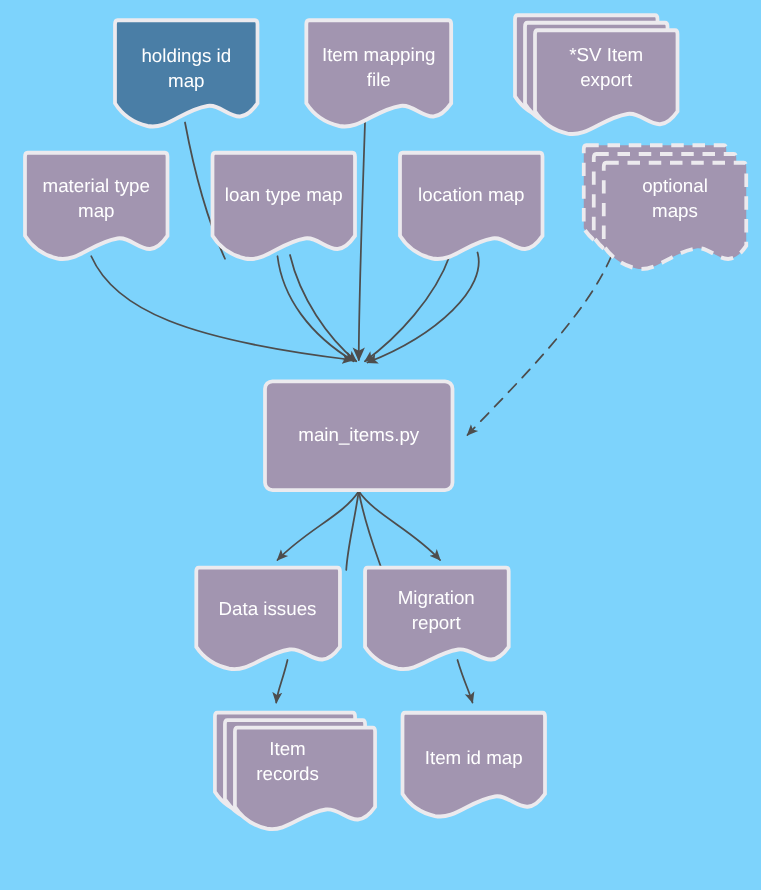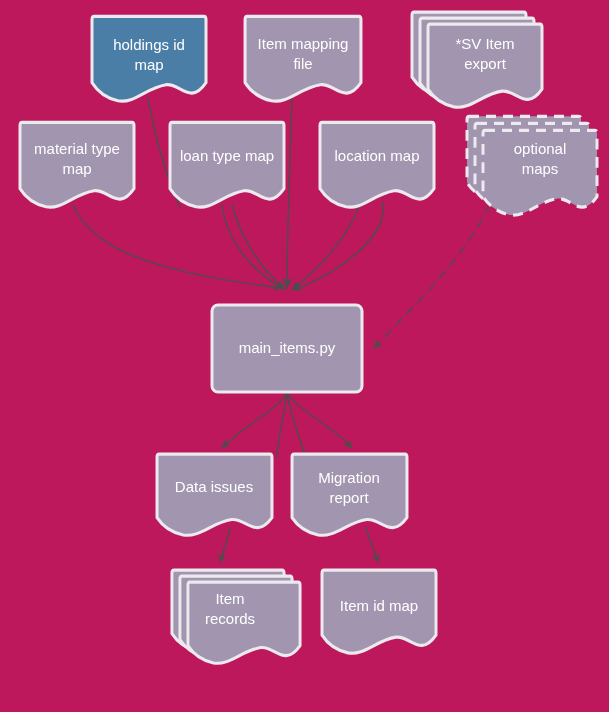--- a/index.html
+++ b/index.html
@@ -8,21 +8,21 @@
     padding: 0;
     background: #ffffff;
   }
   body {
     font-family: "Liberation Sans", sans-serif;
   }
   #diagram-root {
     position: relative;
     width: 609px;
     height: 712px;
-    background: #be185d;
+    background: #7dd3fc;
     overflow: hidden;
   }
   #diagram-svg {
     position: absolute;
     left: 0;
     top: 0;
     width: 609px;
     height: 712px;
     display: block;
   }

